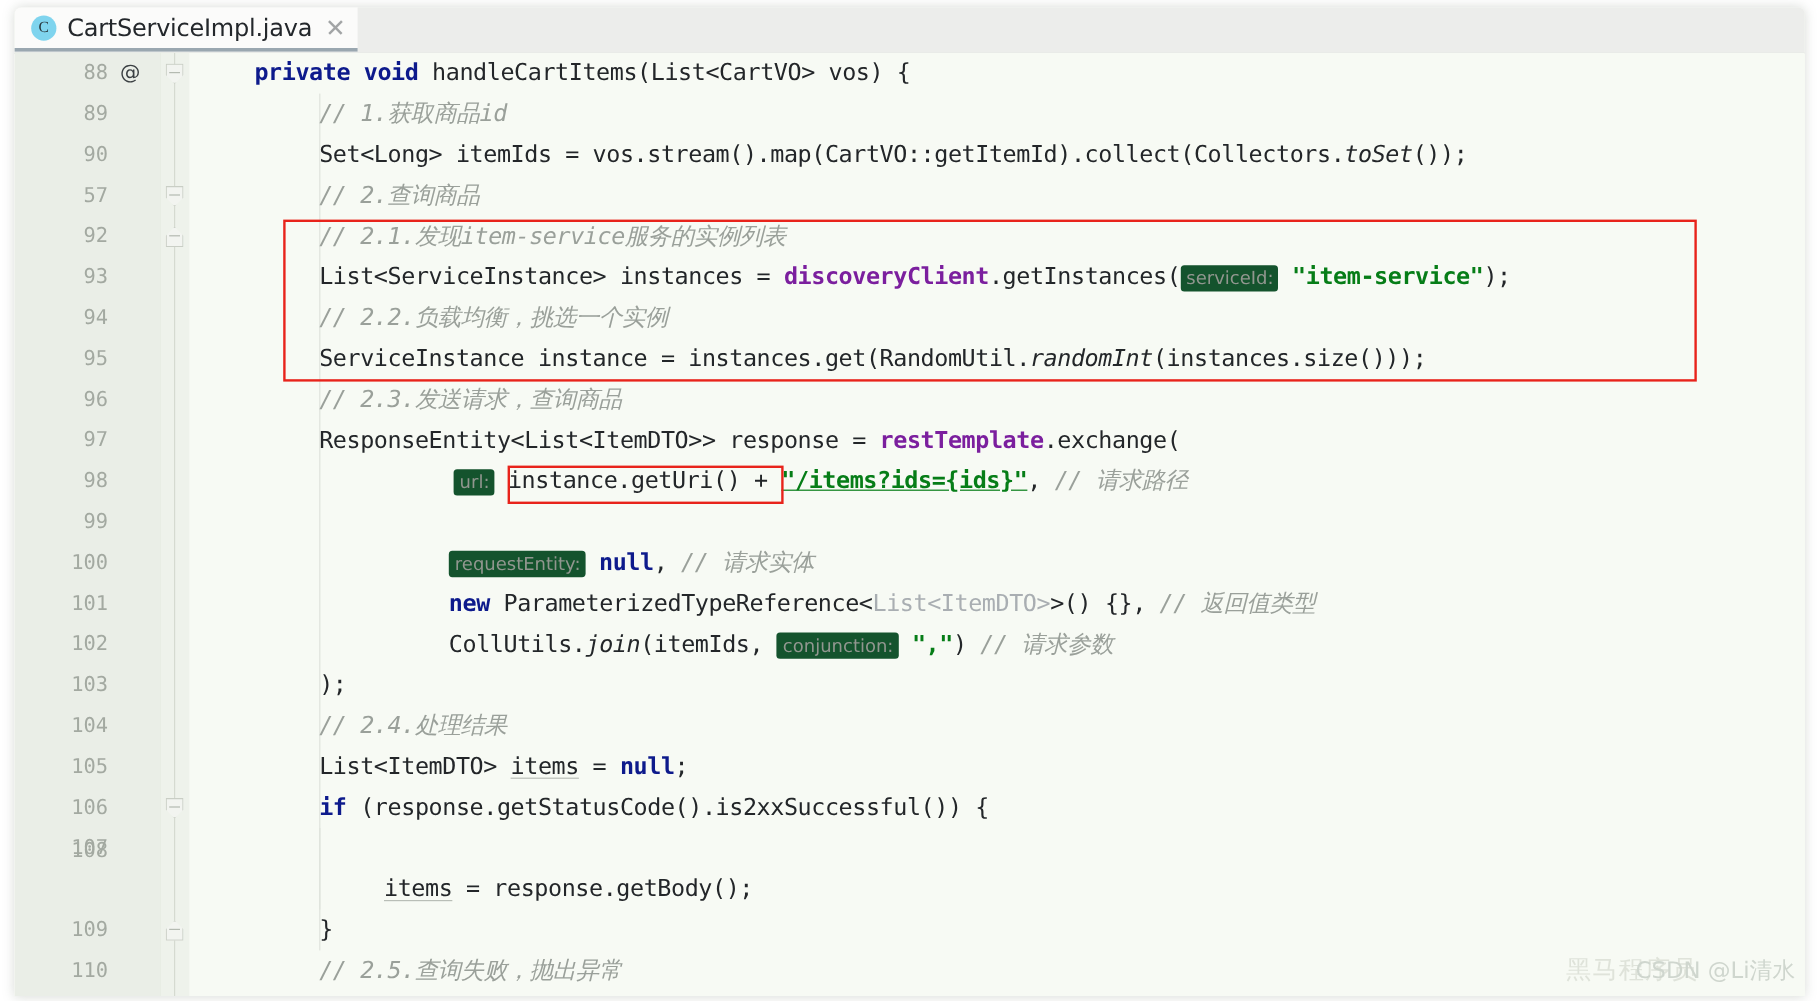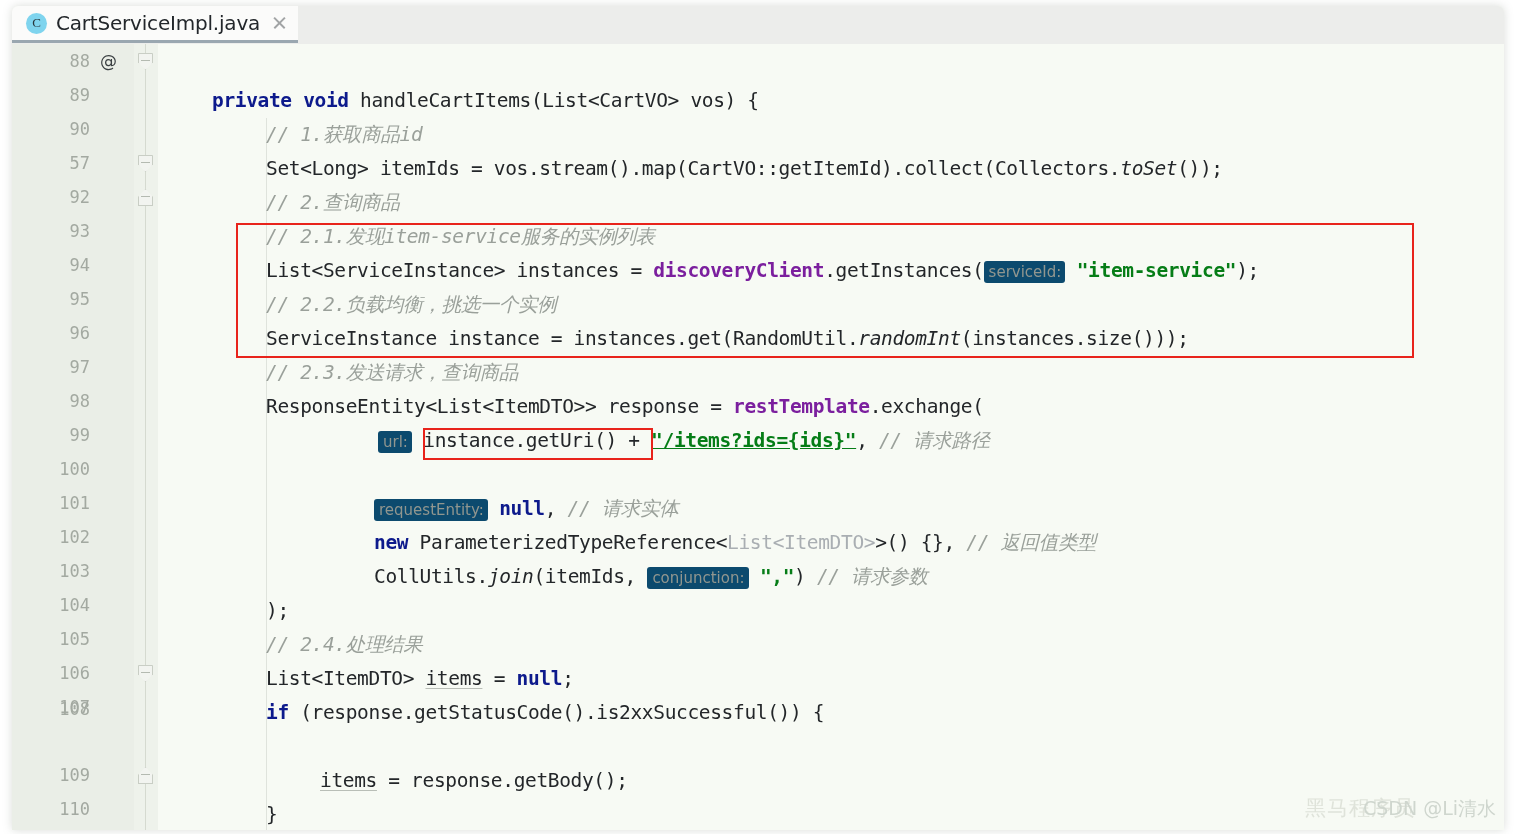--- a/index.html
+++ b/index.html
@@ -164,21 +164,20 @@
   .fold-marker.up {
     clip-path: polygon(50% 0, 100% 45%, 100% 100%, 0 100%, 0 45%);
     height: 17px;
   }
 
   
   #code-layer {
     position: absolute;
     left: 146px; top: 0; right: 0; bottom: 0;
     background: #f7faf4;
-    margin-top: 40px;
   }
   .code-line {
     position: absolute;
     left: 0;
     height: 34px;
     line-height: 34px;
     white-space: pre;
     font-family: "DejaVu Sans Mono", monospace;
     font-size: 19.5px;
     color: #232629;
@@ -189,21 +188,21 @@
   .field    { color: #7b1f9e; font-weight: bold; }
   .statfld  { color: #7b1f9e; font-weight: bold; font-style: italic; }
   .statmeth { color: #232629; font-style: italic; }
   .str      { color: #067d17; font-weight: bold; }
   .str-url  { color: #067d17; font-weight: bold; text-decoration: underline; }
   .cmt      { color: #9aa09a; font-style: italic; }
   .dim      { color: #a9aeb2; }
   .localvar { text-decoration: underline; text-decoration-color: #b9beb7; text-underline-offset: 3px; }
 
   .hint {
-    background: #0c4a6e;
+    background: #14532d;
     color: #91968f;
     font-family: "DejaVu Sans", sans-serif;
     font-size: 15px;
     font-style: normal;
     font-weight: normal;
     padding: 2px 4px 2px 5px;
     border-radius: 3px;
     letter-spacing: 0;
   }
 

